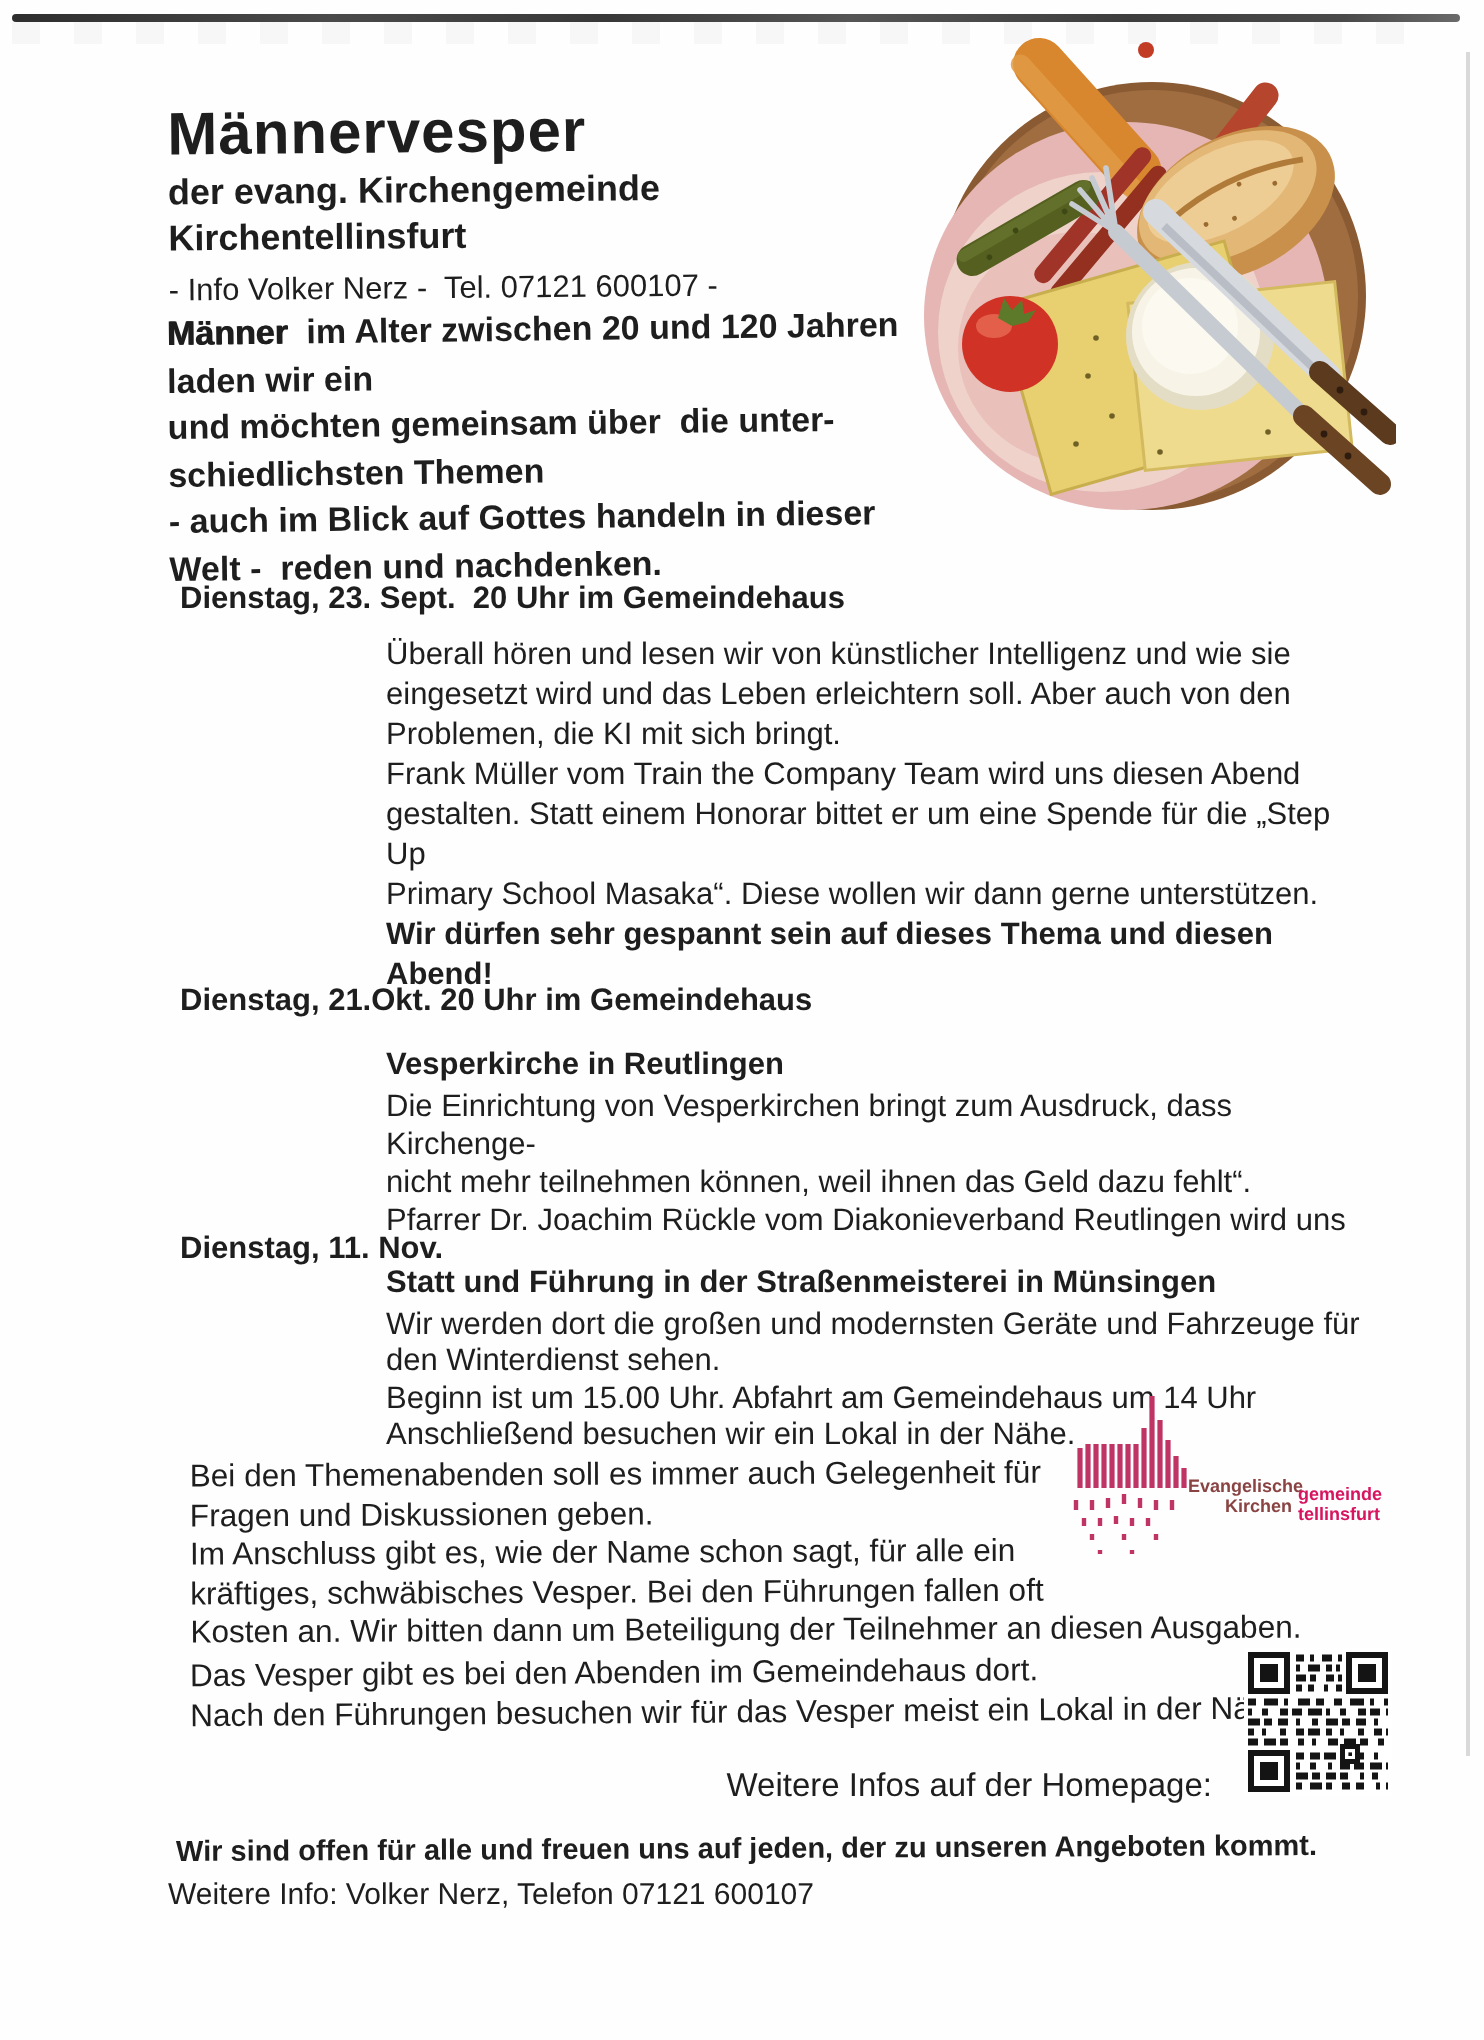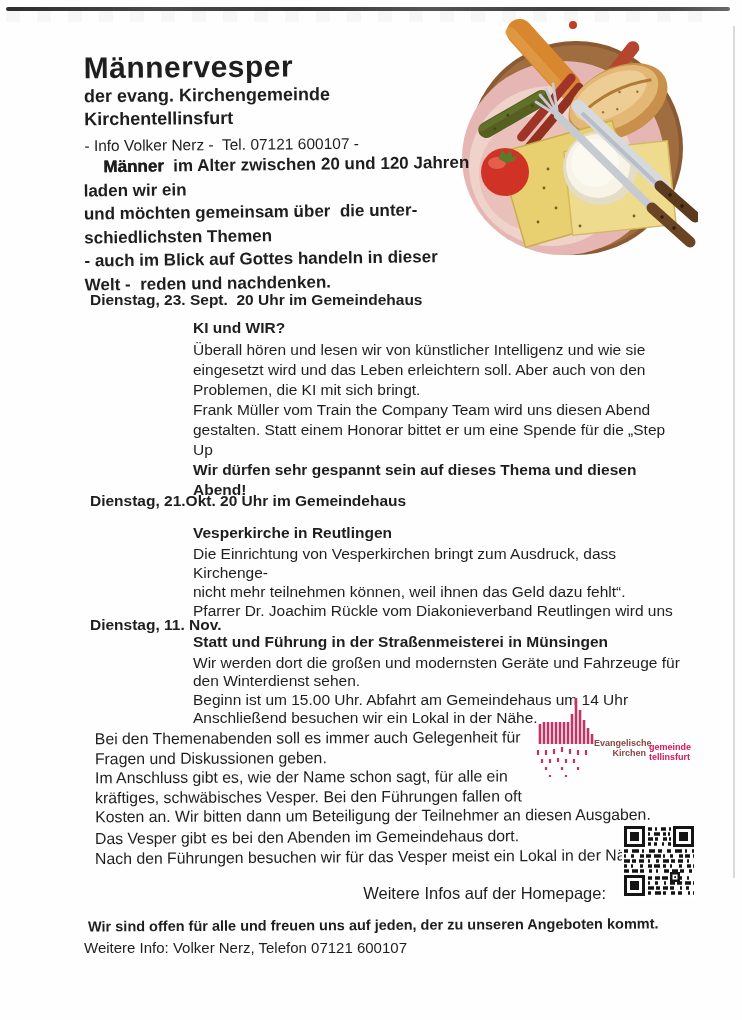--- a/index.html
+++ b/index.html
@@ -21,21 +21,21 @@
 
   
   .header{left:84px;top:50px;transform:rotate(-0.5deg);}
   .title{font-size:30px;font-weight:700;letter-spacing:.5px;line-height:34px;}
   .sub{font-size:18px;font-weight:700;line-height:23px;}
   .info{font-size:15.5px;margin-top:5px;line-height:20px;}
 
   
   .intro{left:84px;top:153px;width:410px;font-size:17px;font-weight:700;
     line-height:23.5px;transform:rotate(-0.7deg);}
-  .intro .xlead{text-shadow:.5px 0 0 currentColor;margin-left:20px;}
+  .intro .xlead{text-shadow:.5px 0 0 currentColor;}
 
   
   .edate{left:90px;font-size:15.5px;font-weight:700;white-space:pre-wrap;}
   .d1{top:291px;} .d2{top:492px;} .d3{top:616px;}
   .econt{left:193px;width:490px;font-size:15.5px;}
   .c1{top:318px;line-height:20px;}
   .c2{top:499px;line-height:19px;margin-top:24px;}
   .c3{top:633px;line-height:18.5px;}
   .etitle{font-weight:700;margin-bottom:2px;}
   .emph{font-weight:700;}
@@ -172,26 +172,26 @@
   <div class="t"><span class="xlead">Männer</span><span>  im Alter zwischen 20 und 120 Jahren</span></div>
   <div class="t">laden wir ein</div>
   <div class="t">und möchten gemeinsam über  die unter-</div>
   <div class="t">schiedlichsten Themen</div>
   <div class="t">- auch im Blick auf Gottes handeln in dieser</div>
   <div class="t">Welt -  reden und nachdenken.</div>
 </div>
 
 <div class="abs edate d1 t">Dienstag, 23. Sept.  20 Uhr im Gemeindehaus</div>
 <div class="abs econt c1">
-  <div class="etitle t">KI und WIR?</div>
   <div class="t">Überall hören und lesen wir von künstlicher Intelligenz und wie sie</div>
   <div class="t">eingesetzt wird und das Leben erleichtern soll. Aber auch von den</div>
   <div class="t">Problemen, die KI mit sich bringt.</div>
   <div class="t">Frank Müller vom Train the Company Team wird uns diesen Abend</div>
   <div class="t">gestalten. Statt einem Honorar bittet er um eine Spende für die „Step Up</div>
+  <div class="t">Primary School Masaka“. Diese wollen wir dann gerne unterstützen.</div>
   <div class="t emph">Wir dürfen sehr gespannt sein auf dieses Thema und diesen Abend!</div>
 </div>
 
 <div class="abs edate d2 t">Dienstag, 21.Okt. 20 Uhr im Gemeindehaus</div>
 <div class="abs econt c2">
   <div class="etitle t">Vesperkirche in Reutlingen</div>
   <div class="t">Die Einrichtung von Vesperkirchen bringt zum Ausdruck, dass Kirchenge-</div>
   <div class="t">nicht mehr teilnehmen können, weil ihnen das Geld dazu fehlt“.</div>
   <div class="t">Pfarrer Dr. Joachim Rückle vom Diakonieverband Reutlingen wird uns</div>
 </div>

